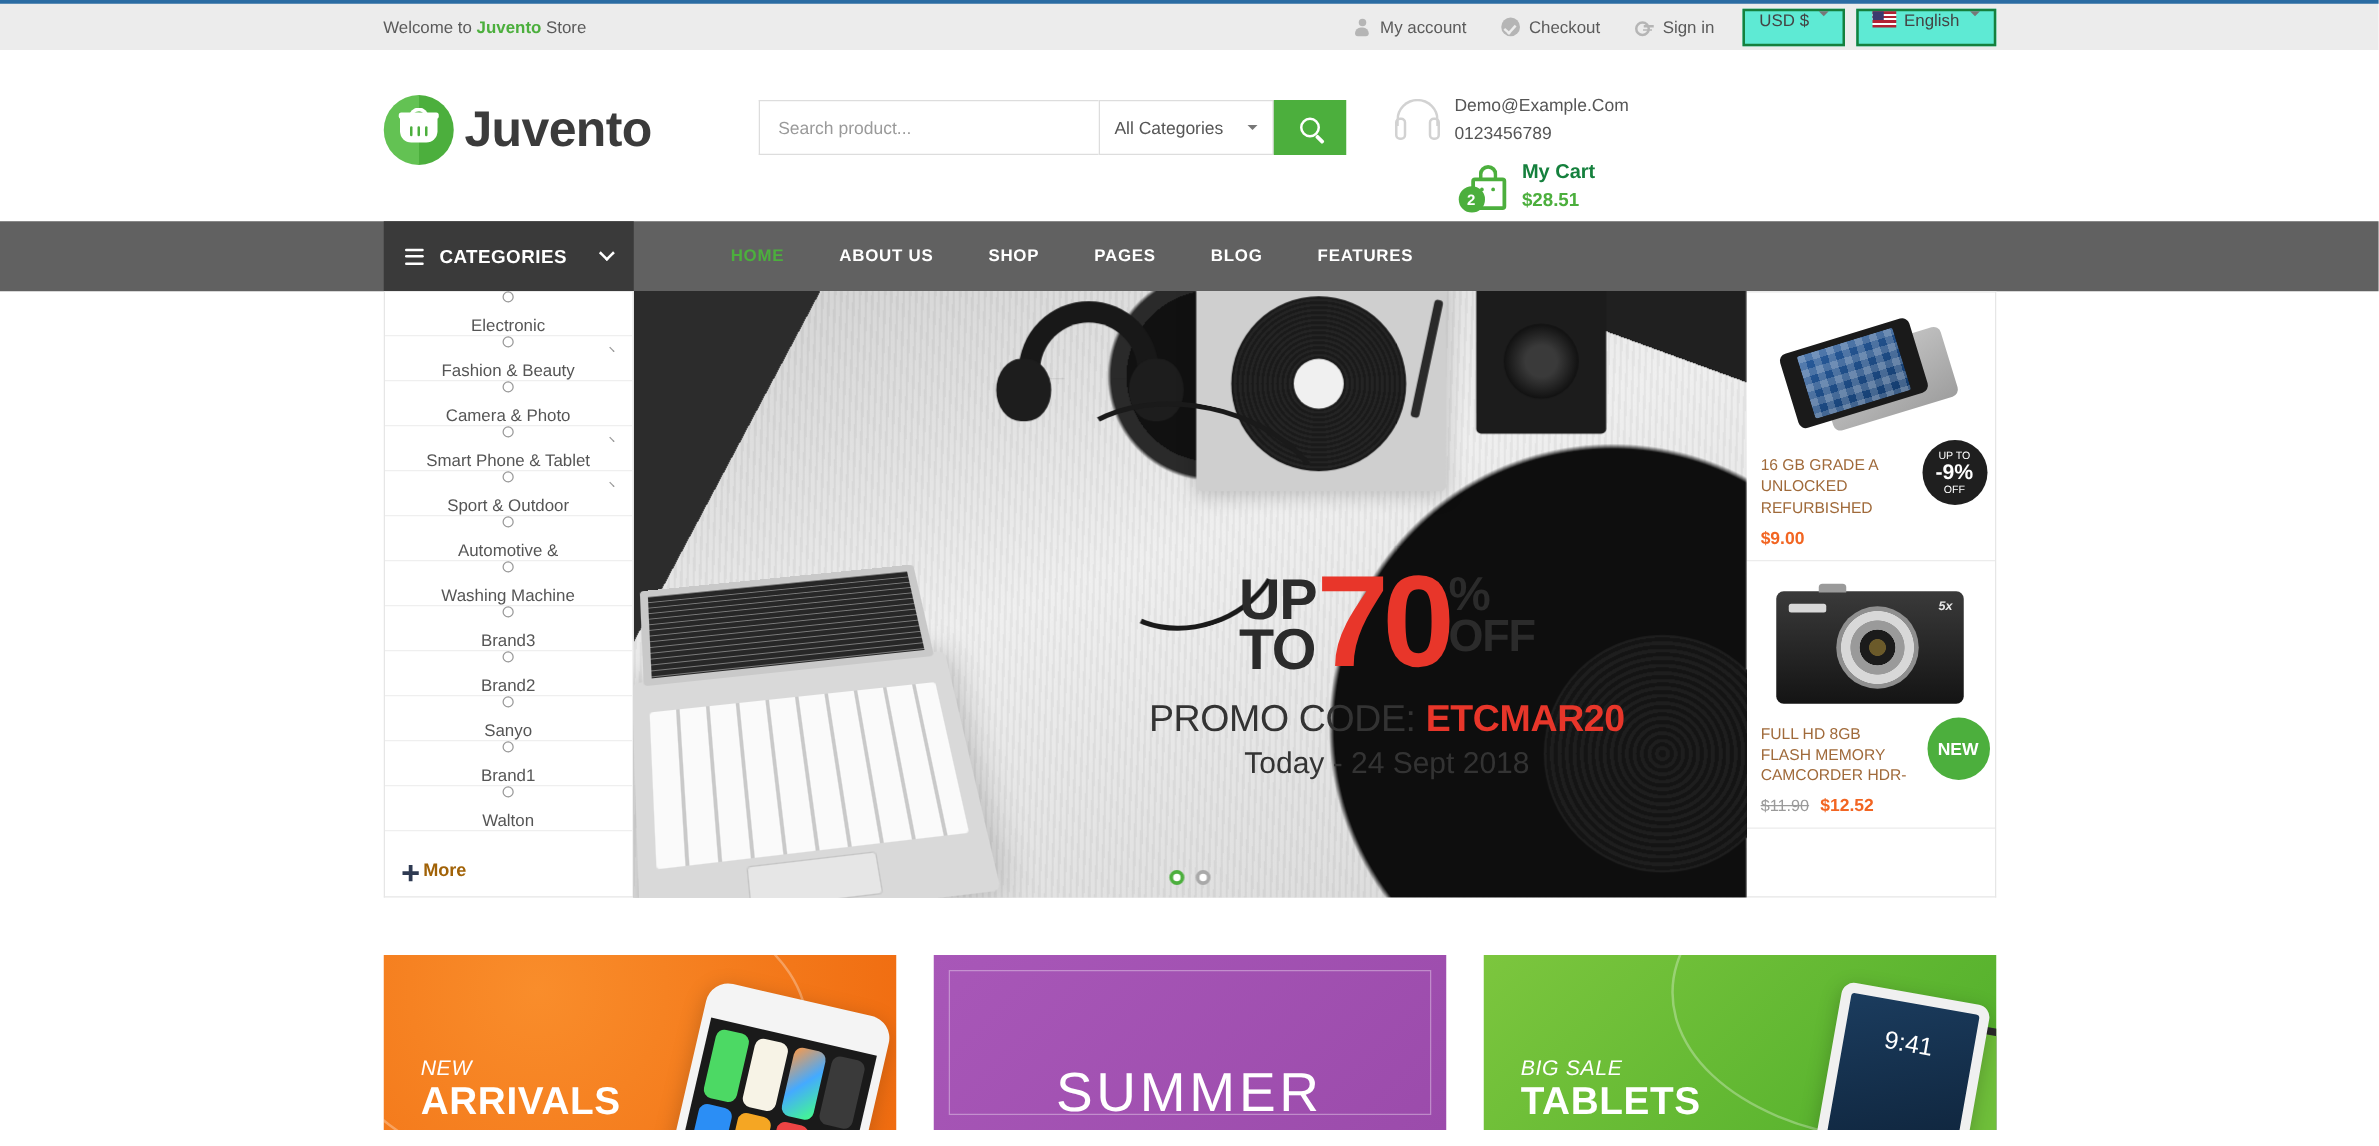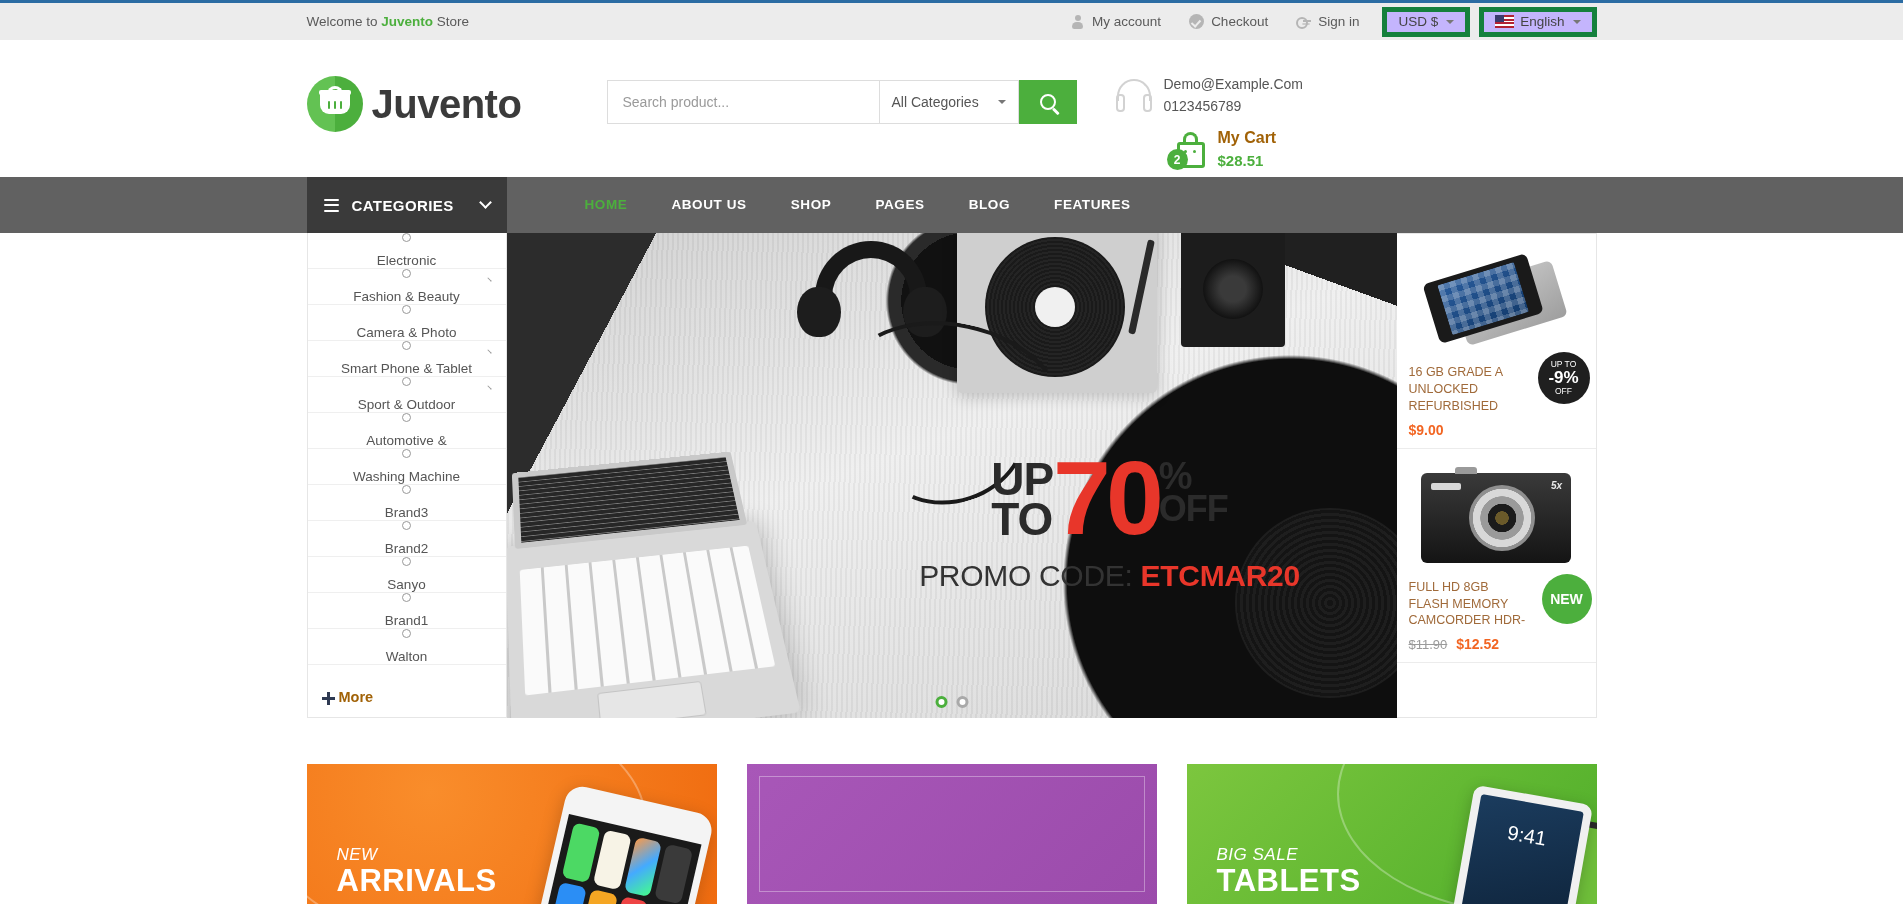--- a/index.html
+++ b/index.html
@@ -41,24 +41,24 @@
   .icon-user::before { content:""; position:absolute; left:4.5px; top:1px; width:6px; height:6px; border-radius:50%; background:#b5b5b5; }
   .icon-user::after  { content:""; position:absolute; left:2px; top:8px; width:11px; height:7px; border-radius:6px 6px 3px 3px; background:#b5b5b5; }
   
   .icon-check { border-radius:50%; background:#b5b5b5; width:15px; height:15px; }
   .icon-check::after { content:""; position:absolute; left:4px; top:3.5px; width:4px; height:7px; border:solid #ececec; border-width:0 2px 2px 0; transform:rotate(42deg); }
   
   .icon-key::before { content:""; position:absolute; left:0px; top:3px; width:8px; height:8px; border:2.2px solid #b5b5b5; border-radius:50%; }
   .icon-key::after  { content:""; position:absolute; left:7px; top:6px; width:8px; height:2.2px; background:#b5b5b5; box-shadow: -1px 3px 0 -0.4px #b5b5b5; }
 
   .selector {
-    border: 5px solid #15803d;
-    background: #c4b5fd;
+    border: 2px solid #15803d;
+    background: #5eead4;
     height: 30px;
-    display: flex; align-items: center; gap: 6px;
+    display: flex; gap: 6px;
     padding: 0 11px;
     margin-left: 9px;
     font-size: 13.5px;
     color: #444;
     cursor: pointer;
   }
   .caret-dn {
     width:0; height:0; border-left:4px solid transparent; border-right:4px solid transparent;
     border-top:4px solid #777; margin-left:2px;
   }
@@ -129,21 +129,21 @@
   .bag { width:36px; height:38px; position:relative; flex:0 0 auto; }
   .bag .body { position:absolute; left:6px; top:12px; width:28px; height:26px; border:3px solid #4caf3d; border-radius:3px; }
   .bag .hdl { position:absolute; left:12px; top:2px; width:15px; height:13px; border:3px solid #4caf3d; border-bottom:none; border-radius:8px 8px 0 0; }
   .bag .d1, .bag .d2 { position:absolute; top:20px; width:3px; height:3px; border-radius:50%; background:#4caf3d; }
   .bag .d1 { left:13px; } .bag .d2 { left:22px; }
   .bag .badge {
     position:absolute; left:-4px; bottom:-2px; width:21px; height:21px; border-radius:50%;
     background:#4caf3d; color:#fff; font-size:12px; font-weight:bold;
     display:flex; align-items:center; justify-content:center;
   }
-  .cart-label { font-size:16px; font-weight:bold; color:#a16207; line-height:1.4; }
+  .cart-label { font-size:16px; font-weight:bold; color:#15803d; line-height:1.4; }
   .cart-total { font-size:15px; font-weight:bold; color:#4caf3d; line-height:1.4; }
 
   
   .navbar { height: 56px; background:#616161; }
   .nav-inner { width:1290px; margin:0 auto; display:flex; height:100%; }
   .cat-header {
     width: 200px; background:#3a3a3a; color:#fff;
     display:flex; align-items:center; gap:13px; padding:0 17px;
     font-size:15px; font-weight:bold; letter-spacing:0.4px; cursor:pointer;
   }
@@ -513,20 +513,21 @@
         <div class="big70">70</div>
         <div class="pctoff">
           <span class="pct">%</span>
           <span class="off">OFF</span>
         </div>
       </div>
       <div class="promo">
         <span>PROMO CODE:</span>
         <b>ETCMAR20</b>
       </div>
+      <div class="today">Today - 24 Sept 2018</div>
     </div>
 
     <div class="dots">
       <span class="dot active"></span>
       <span class="dot"></span>
     </div>
   </div>
 
   <div class="right-col">
 
@@ -586,20 +587,21 @@
     </div>
     <div class="pc-text">
       <div class="pc-sub">NEW</div>
       <div class="pc-main">ARRIVALS</div>
     </div>
   </div>
 
   <div class="promo-card pc-purple">
     <div class="pc-inner-border"></div>
     <div class="pc-text pc-center">
+      <div class="pc-main">SUMMER</div>
     </div>
   </div>
 
   <div class="promo-card pc-green">
     <div class="swoosh" style="left:auto;right:-120px;top:-90px;"></div>
     <div class="tablet-art2">
         <div class="scr"></div>
       </div>
     <div class="tablet-art">
         <div class="scr">9:41</div>

